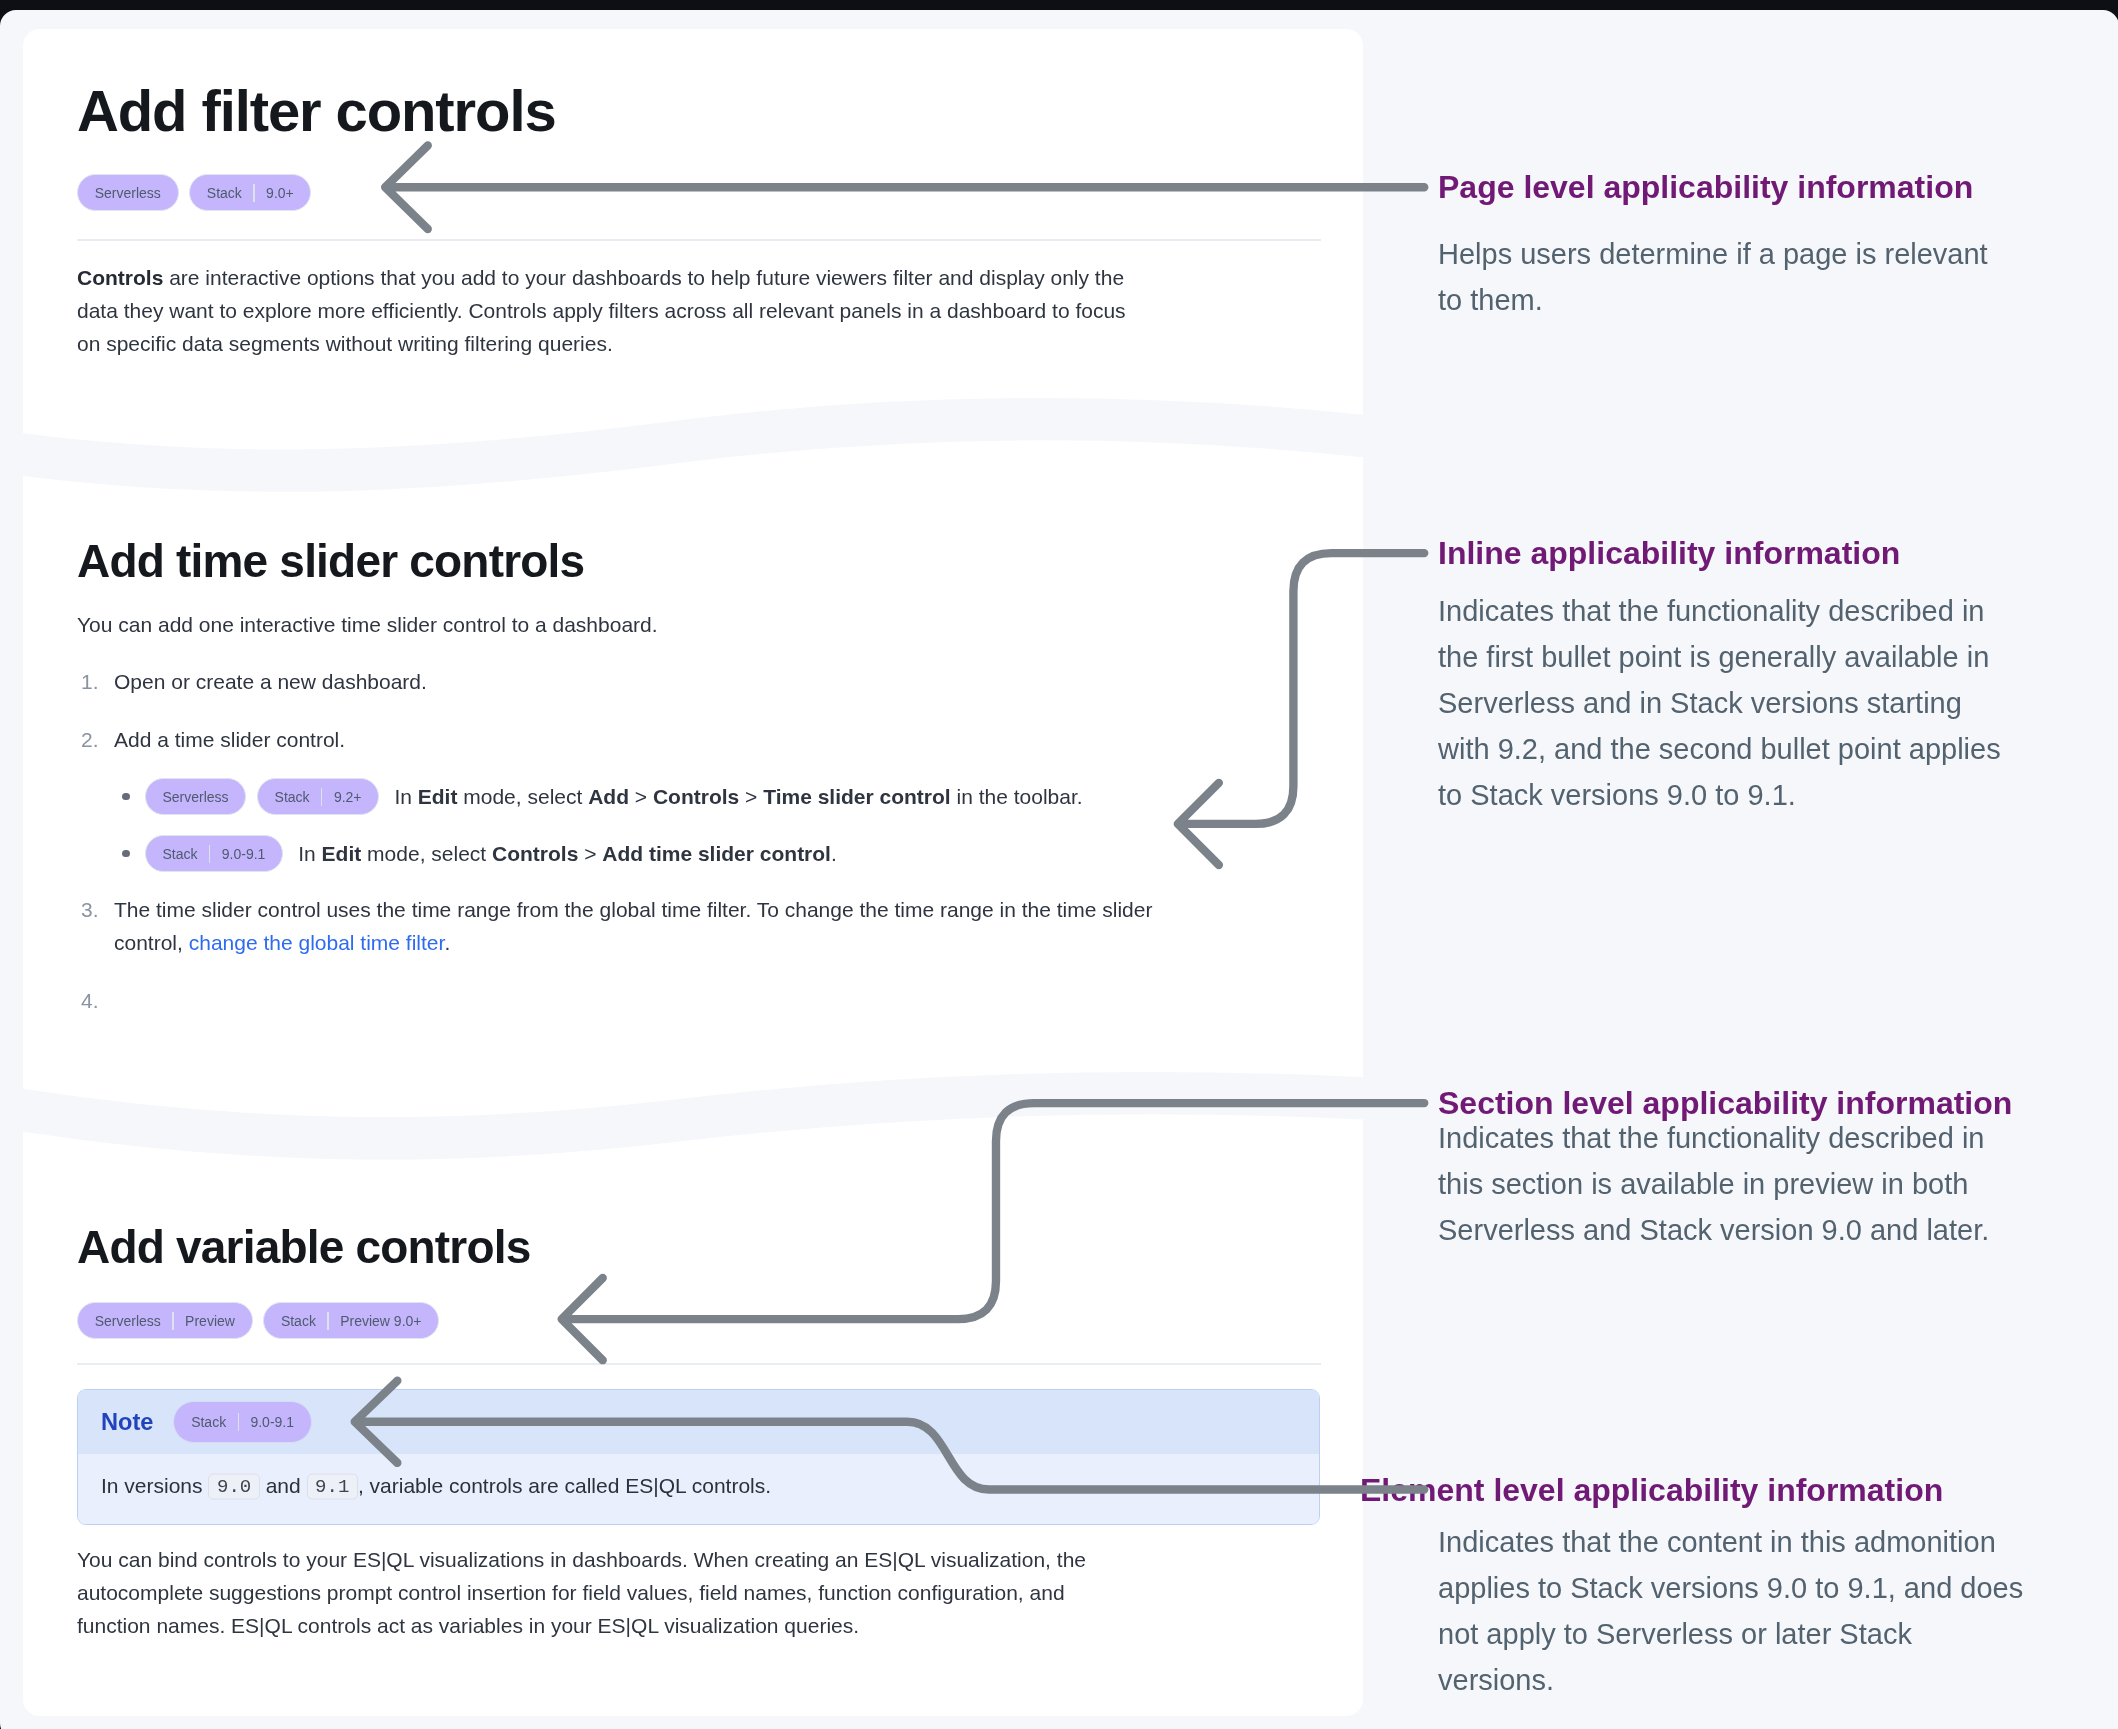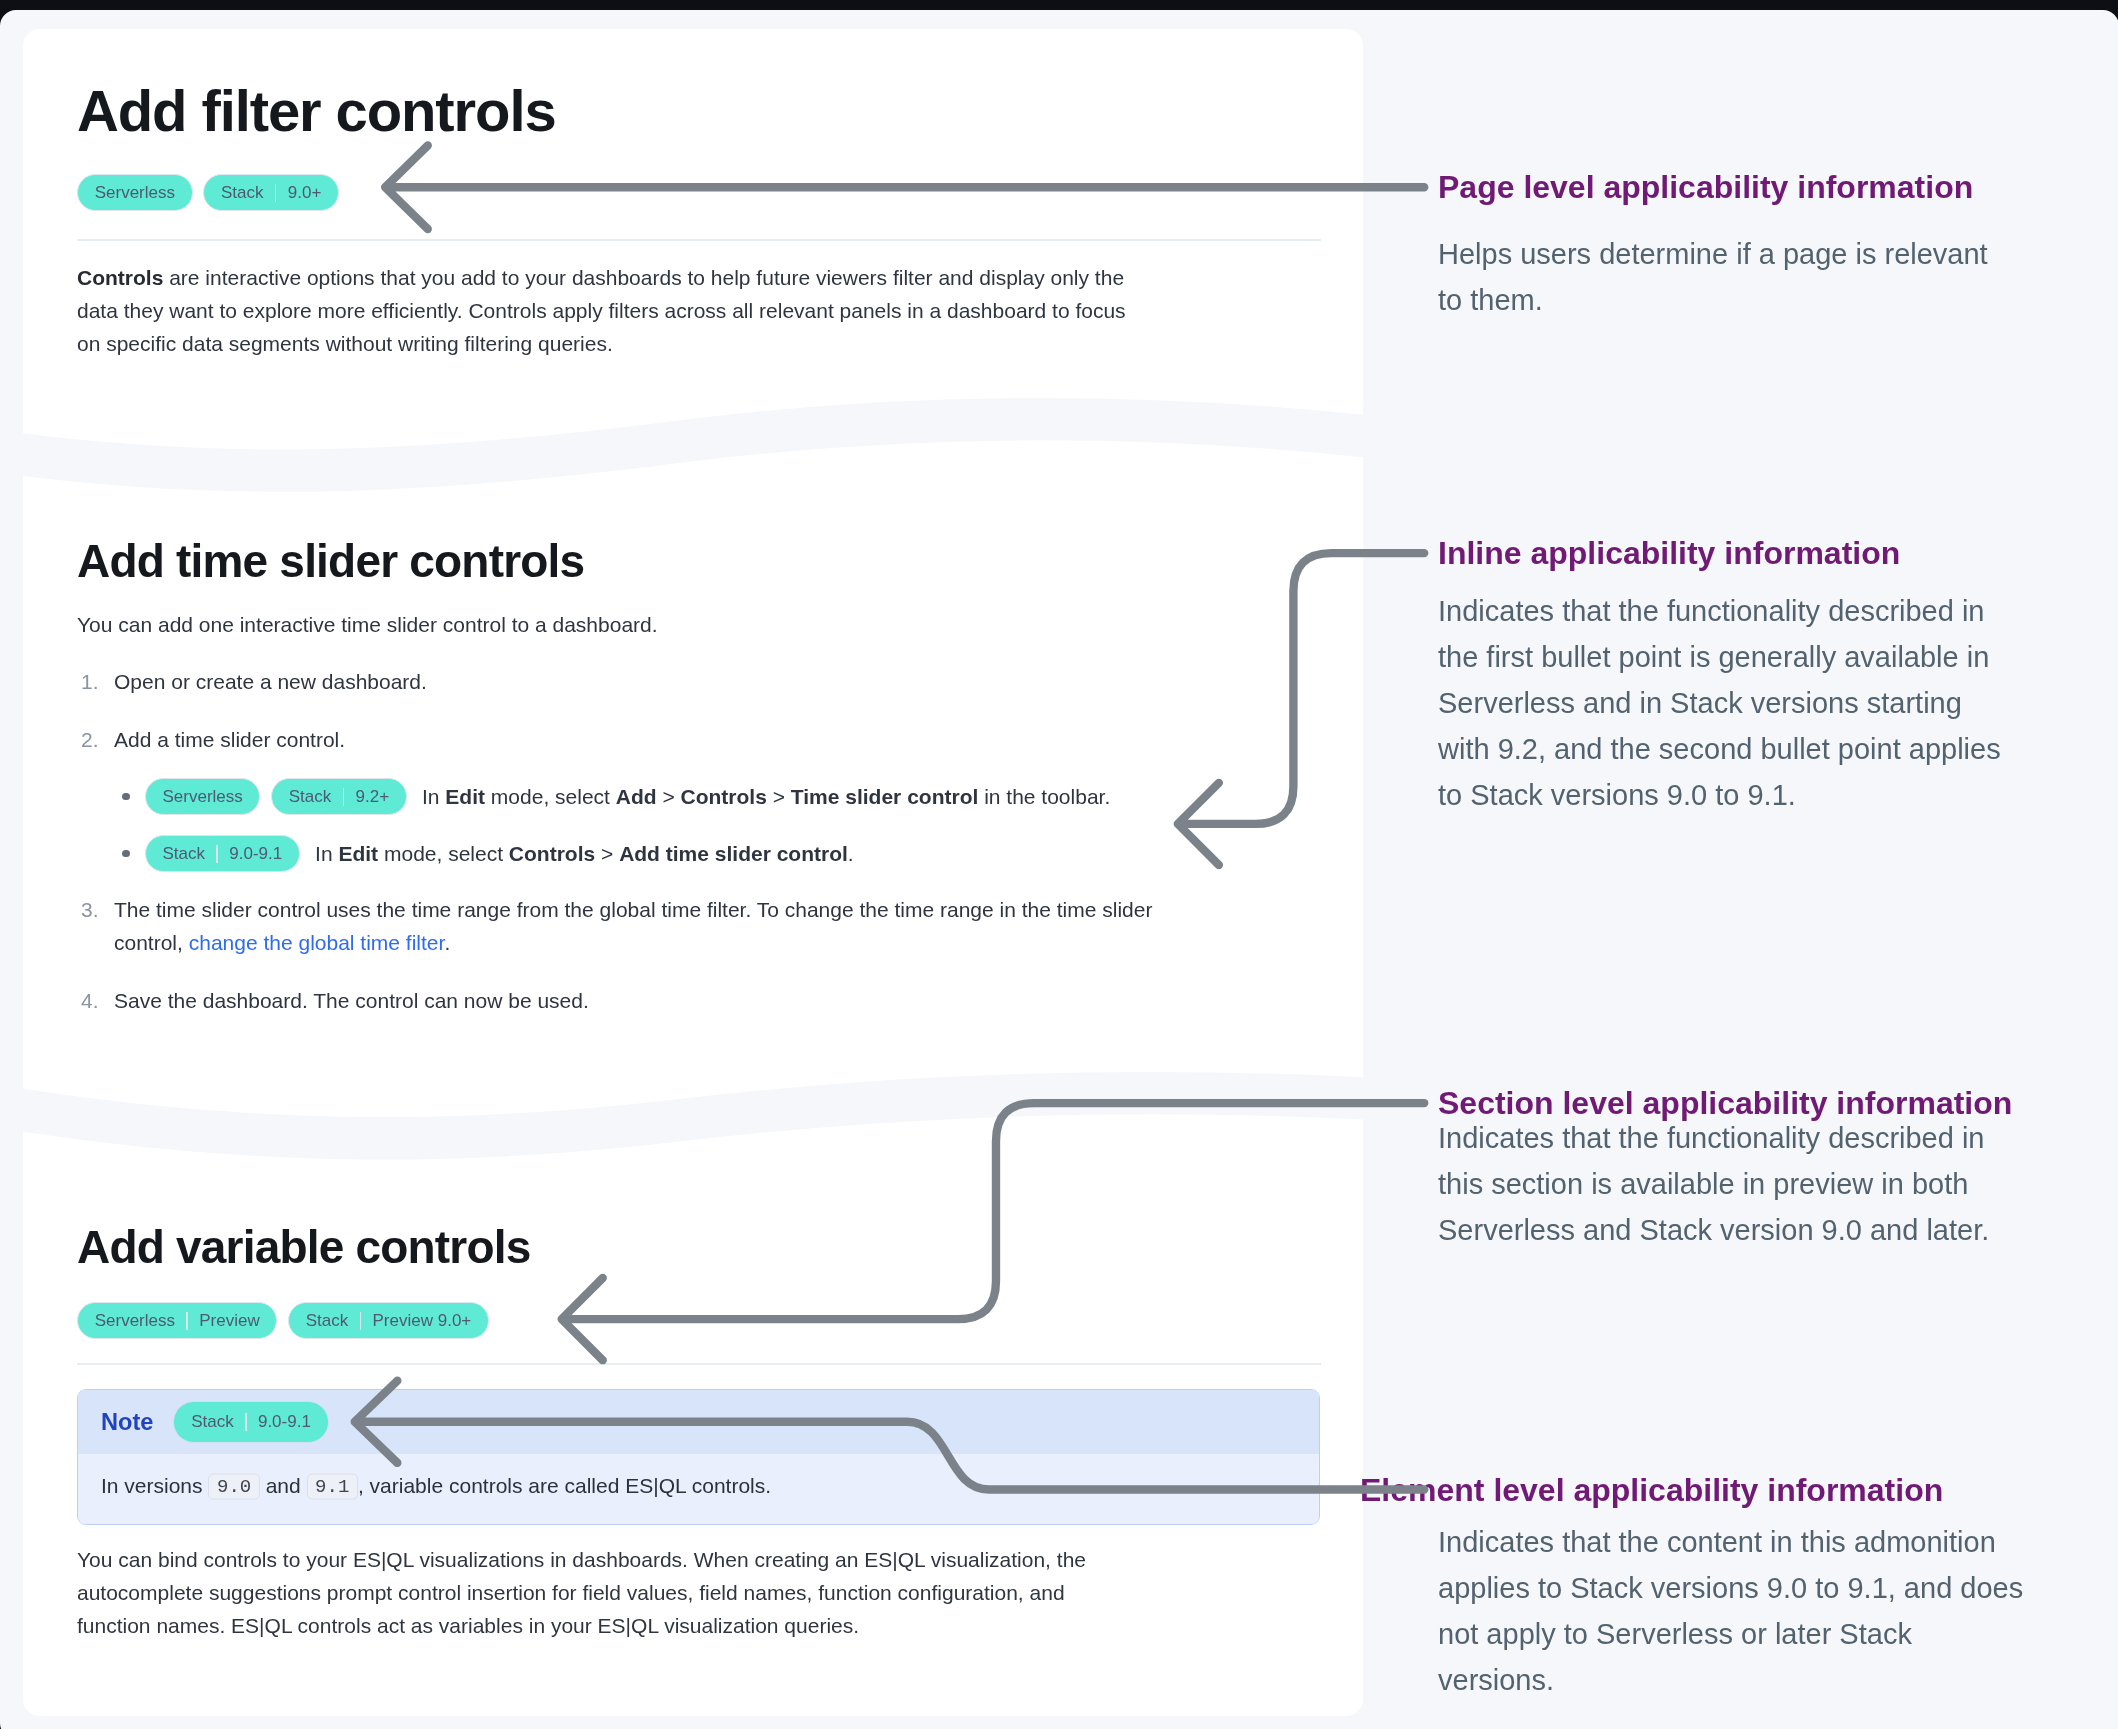--- a/index.html
+++ b/index.html
@@ -5,22 +5,22 @@
   html,body{margin:0;padding:0;background:#0d0f14;}
   .screen{position:relative;width:2119px;height:1729px;background:#f5f7fb;border-radius:16px;overflow:hidden;
           font-family:"Liberation Sans","DejaVu Sans",sans-serif;color:#2f3540;margin-top:10px;}
   .panel{position:absolute;left:23px;top:19px;width:1340px;height:1687px;background:#ffffff;border-radius:16.7px;}
   .wave{position:absolute;left:23px;pointer-events:none;}
   .abs{position:absolute;}
   h1.t{font-size:58px;line-height:62px;font-weight:700;color:#15181d;letter-spacing:-1.1px;margin:0;}
   h2.t{font-size:46px;line-height:50px;font-weight:700;color:#15181d;letter-spacing:-0.8px;margin:0;}
   .body-text{font-size:21px;line-height:33px;color:#2f3540;white-space:pre-line;}
   .body-text b{color:#262b33;}
-  .pill{display:inline-flex;align-items:center;height:35px;padding:0 16.7px;background:#5eead4;
-        border:1.5px solid #e0e6ef;border-radius:20px;font-size:17px;color:#4e5b6e;white-space:nowrap;}
+  .pill{display:inline-flex;align-items:center;height:35px;padding:0 16.7px;background:#c4b5fd;
+        border:1.5px solid #e0e6ef;border-radius:20px;font-size:14px;color:#4e5b6e;white-space:nowrap;}
   .pill .sep{width:1.5px;height:18px;background:#dde3ed;margin:0 11.4px;}
   .badge-row{display:flex;gap:10.6px;align-items:center;}
   .rule{position:absolute;height:1.5px;background:#e8edf4;}
   .stepnum{position:absolute;width:30px;text-align:left;font-size:21px;line-height:33px;color:#8a93a2;}
   .bullet-row{display:flex;align-items:center;gap:10.6px;}
   .bullet-dot{width:7.6px;height:7.6px;border-radius:50%;background:#666d79;flex:0 0 auto;margin-right:4.6px;}
   .bullet-text{font-size:21px;color:#2f3540;white-space:nowrap;margin-left:4.6px;}
   .link{color:#2e6bf0;text-underline-offset:3.8px;cursor:pointer;}
   .note{position:absolute;left:77px;top:1379px;width:1241px;border:1.5px solid #bccff4;border-radius:9px;overflow:hidden;}
   .note-head{display:flex;align-items:center;gap:20px;height:64px;background:#d8e4fa;padding:0 23px;}
@@ -96,21 +96,20 @@
       <span>9.0-9.1</span>
     </span>
     <span class="bullet-text"><span>In </span><b>Edit</b><span> mode, select </span><b>Controls</b><span> &gt; </span><b>Add time slider control</b><span>.</span></span>
   </div>
 
   <span class="stepnum" style="left:81px;top:883px;">3.</span>
   <div class="body-text abs" style="left:114px;top:883px;width:1255px;"><span>The time slider control uses the time range from the global time filter. To change the time range in the time slider
 control, </span><a class="link">change the global time filter</a><span>.</span></div>
 
   <span class="stepnum" style="left:81px;top:974px;">4.</span>
-  <div class="body-text abs" style="left:114px;top:974px;">Save the dashboard. The control can now be used.</div>
 
   <h2 class="t abs" style="left:77px;top:1212px;">Add variable controls</h2>
 
   <div class="abs badge-row" style="left:77px;top:1292px;">
     <span class="pill">
       <span>Serverless</span>
       <i class="sep"></i>
       <span>Preview</span>
     </span>
     <span class="pill">

